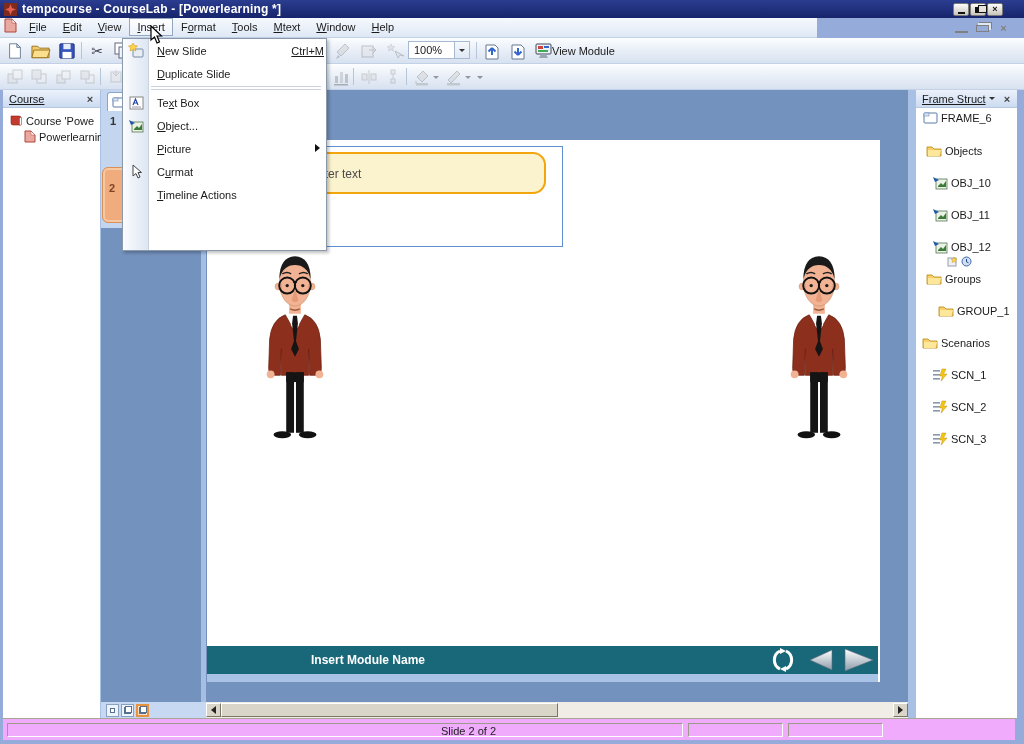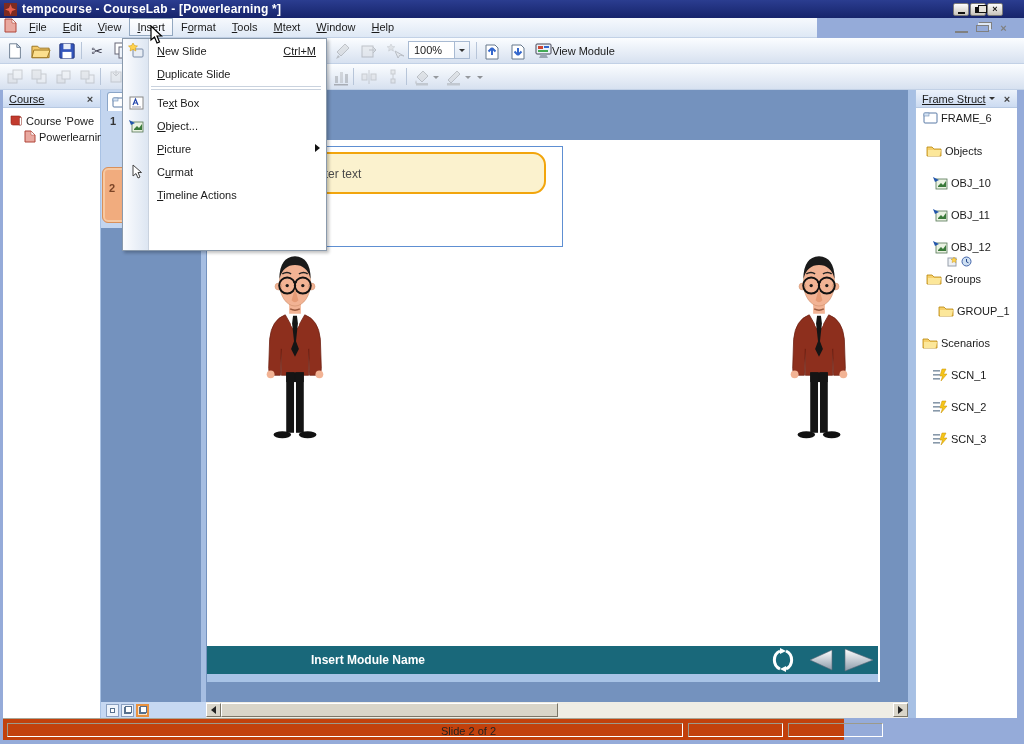--- a/index.html
+++ b/index.html
@@ -84,32 +84,32 @@
   .vb .sq2 { width:8px; height:8px; position:relative; }
   .vb .sq2:before,.vb .sq2:after { content:""; position:absolute; width:5px; height:5px; border:1px solid #56708E; background:#fff; }
   .vb .sq2:before { left:0; bottom:0; } .vb .sq2:after { right:0; top:0; }
   .hscroll { left:206px; top:702px; width:702px; height:16px; background:#EFEDE5; }
   .sbtn { position:absolute; top:1px; width:15px; height:14px; background:#D9D5C9; border:1px solid; border-color:#fff #7a7668 #7a7668 #fff; display:flex; align-items:center; justify-content:center; }
   .tri-l { width:0; height:0; border-top:4px solid transparent; border-bottom:4px solid transparent; border-right:5px solid #222; }
   .tri-r { width:0; height:0; border-top:4px solid transparent; border-bottom:4px solid transparent; border-left:5px solid #222; }
   .sthumb { position:absolute; left:15px; top:1px; width:337px; height:14px; background:#D9D5C9; border:1px solid; border-color:#fff #7a7668 #7a7668 #fff; }
 
   
-  .statusbar { left:3px; top:718px; width:841px; height:22px; background:#c2410c; border-top:1px solid #A9A696; }
+  .statusbar { left:3px; top:718px; width:1012px; height:22px; background:#f0abfc; border-top:1px solid #A9A696; }
   .spanel { position:absolute; top:4px; height:14px; border:1px solid; border-color:#9C9A8A #FFFFFF #FFFFFF #9C9A8A; }
   .sp1 { left:4px; width:676px; } .sp2 { left:685px; width:95px; } .sp3 { left:785px; width:95px; }
   .stext { position:absolute; left:438px; top:6px; color:#222; }
 
   
   .popup { left:122px; top:38px; width:205px; height:213px; background:#fff; border:1px solid #8A9AAC; box-shadow:2px 2px 3px rgba(0,0,0,.25); z-index:50; }
   .popup .gutter { position:absolute; left:0; top:0; width:26px; height:100%; background:linear-gradient(90deg,#FBFCFE,#DDE6F2); border-right:1px solid #C9D2DE; }
   .mrow { position:relative; height:23px; display:flex; align-items:center; }
   .mrow .gic { width:26px; display:flex; align-items:center; justify-content:center; z-index:1; }
   .mrow .lbl { padding-left:8px; z-index:1; }
-  .mrow .sc { margin-left:auto; margin-right:10px; z-index:1;text-decoration:underline; }
+  .mrow .sc { margin-left:auto; margin-right:2px; z-index:1;text-decoration:underline; }
   .msep { height:3px; display:flex; align-items:center; }
   .msep div { margin-left:28px; width:170px; height:1px; background:#C9D2DE; }
   .subarrow { position:absolute; right:6px; top:7px; width:0; height:0; border-top:4px solid transparent; border-bottom:4px solid transparent; border-left:5px solid #111; }
 
   .cursorsvg { left:149px; top:25px; z-index:60; }
 </style>
 </head>
 <body>
 
 <svg width="0" height="0" style="position:absolute">

